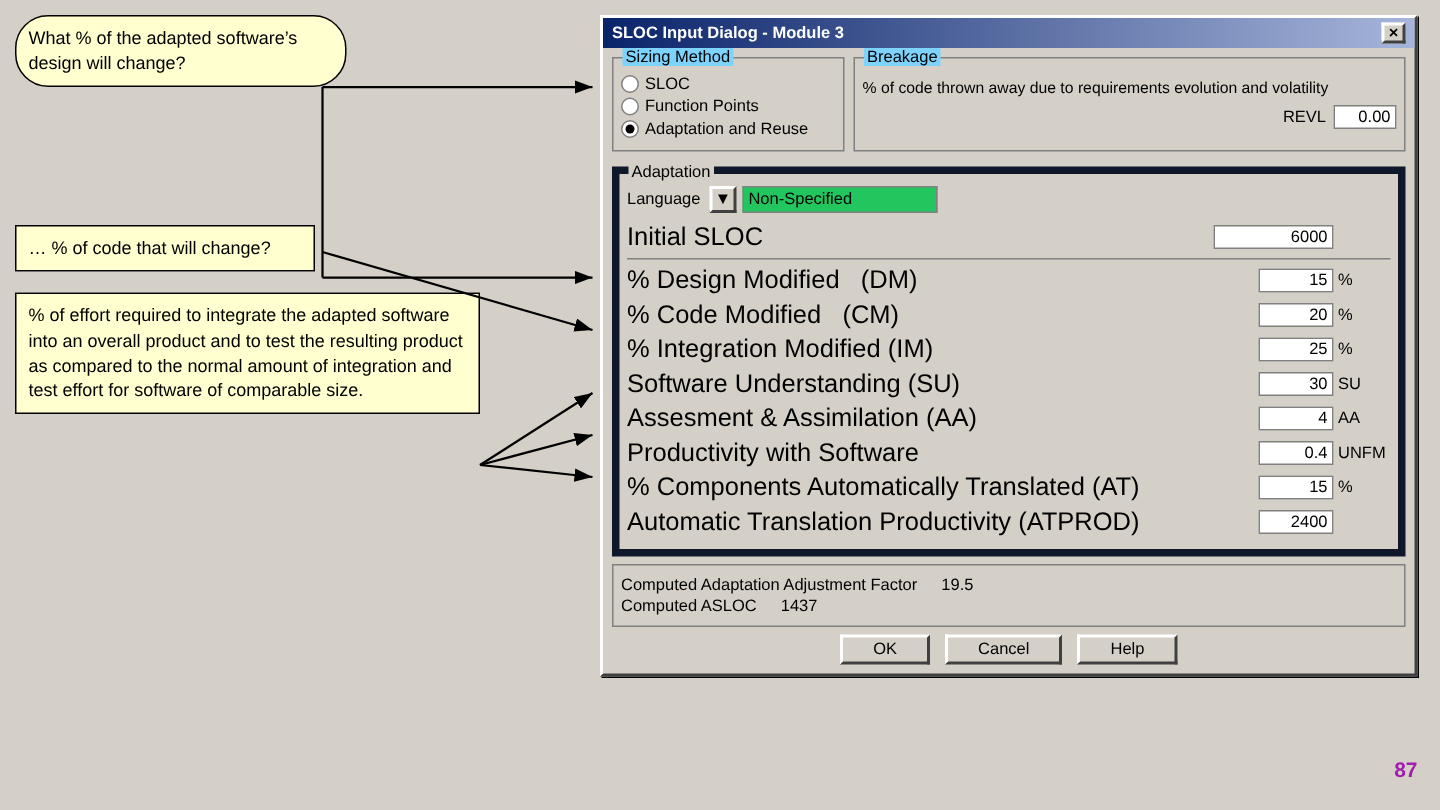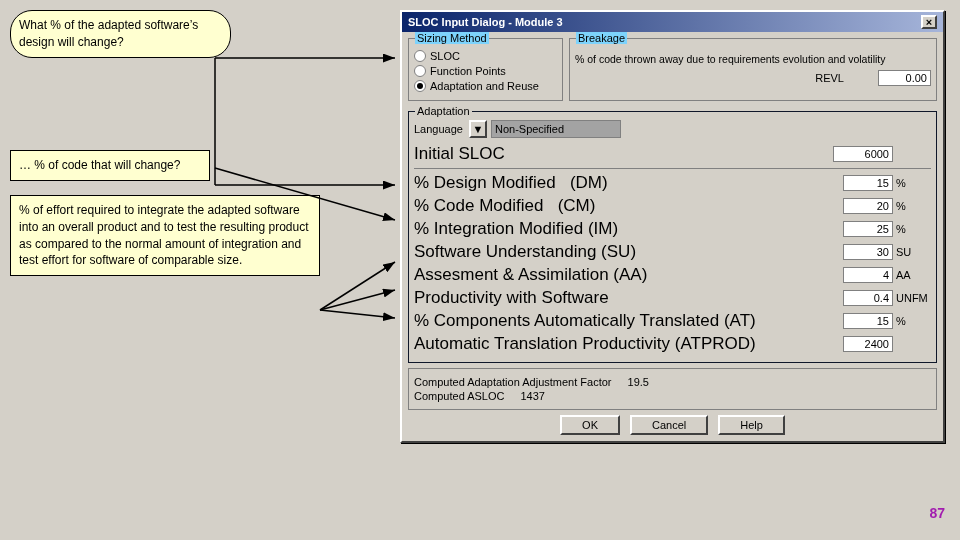--- a/index.html
+++ b/index.html
@@ -135,21 +135,21 @@
       border-radius: 50%;
       background: #000;
     }
 
     .sizing-box {
       min-width: 140px;
     }
 
     
     .adaptation-box {
-      border: 1px solid #0f172a;
+      border: 5px solid #0f172a;
       padding: 8px 5px 5px 5px;
       position: relative;
       margin-bottom: 5px;
     }
 
     .adaptation-legend {
       position: absolute;
       top: -7px;
       left: 6px;
       background: #d4d0c8;
@@ -172,21 +172,21 @@
       border-bottom-color: #404040;
       height: 18px;
       width: 18px;
       display: flex;
       align-items: center;
       justify-content: center;
       cursor: pointer;
     }
 
     .dropdown-field {
-      background: #a3a3a3;
+      background: #22c55e;
       border: 1px solid #808080;
       height: 18px;
       width: 130px;
       padding: 1px 3px;
       font-size: 11px;
     }
 
     
     .data-row {
       display: flex;
@@ -361,39 +361,39 @@
           <div class="radio-btn selected"></div>
           <span>Adaptation and Reuse</span>
         </div>
       </div>
 
       <div class="fieldset-like" style="flex:1;">
         <span class="fieldset-legend">Breakage</span>
         <div class="breakage-text">% of code thrown away due to requirements evolution and volatility</div>
         <div class="revl-row">
           <span style="font-size:11px;">REVL</span>
-          <input type="text" class="row-value" value="0.00" style="width: 53px; margin-left: 29px;">
+          <input type="text" class="row-value" value="0.00" style="width: 42px;">
         </div>
       </div>
     </div>
 
     <div class="adaptation-box">
       <span class="adaptation-legend">Adaptation</span>
 
       <div class="lang-row">
         <span style="margin-right:2px;">Language</span>
         <div class="dropdown-btn">
           <span>▼</span>
         </div>
         <input type="text" class="dropdown-field" value="Non-Specified" style="width: 130px;">
       </div>
 
       <div class="data-row">
         <span class="row-label">Initial SLOC</span>
-        <input type="text" class="row-value" value="6000" style="width: 60px; text-align: right;">
+        <input type="text" class="row-value" value="6000" style="width: 80px; text-align: right;">
         <span class="row-unit"></span>
       </div>
 
       <div class="divider-line"></div>
 
       <div class="data-row">
         <span class="row-label">% Design Modified &nbsp;&nbsp;(DM)</span>
         <input type="text" class="row-value" value="15" style="">
         <span class="row-unit">%</span>
       </div>

